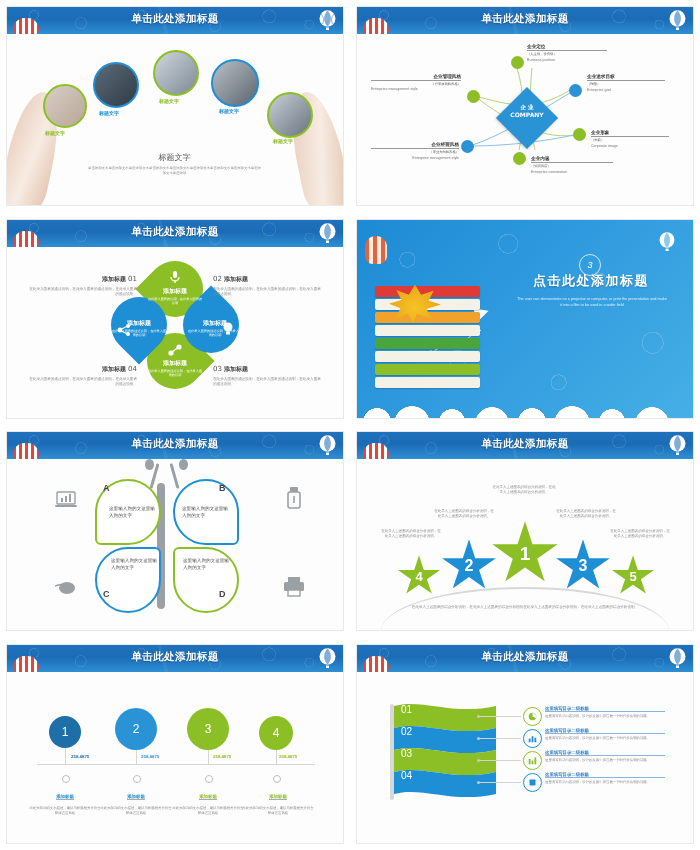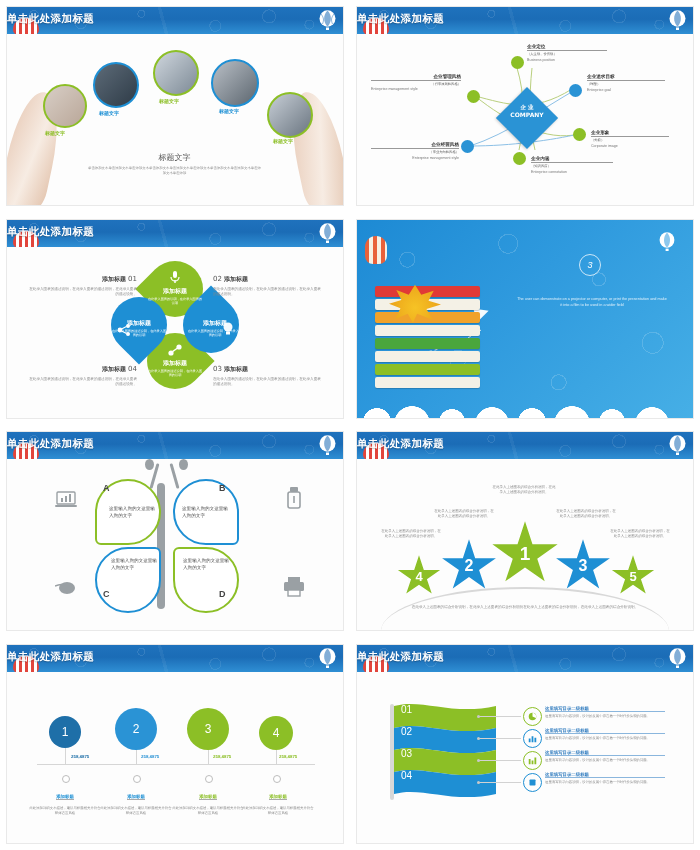--- a/index.html
+++ b/index.html
@@ -13,21 +13,21 @@
   .hdr .doodles{position:absolute;inset:0;opacity:.22;
     background-image:
       radial-gradient(circle at 8% 30%,transparent 4px,rgba(255,255,255,.55) 4px,rgba(255,255,255,.55) 5px,transparent 5px),
       radial-gradient(circle at 22% 60%,transparent 5px,rgba(255,255,255,.45) 5px,rgba(255,255,255,.45) 6px,transparent 6px),
       radial-gradient(circle at 40% 25%,transparent 3px,rgba(255,255,255,.5) 3px,rgba(255,255,255,.5) 4px,transparent 4px),
       radial-gradient(circle at 62% 70%,transparent 5px,rgba(255,255,255,.4) 5px,rgba(255,255,255,.4) 6px,transparent 6px),
       radial-gradient(circle at 78% 35%,transparent 6px,rgba(255,255,255,.45) 6px,rgba(255,255,255,.45) 7px,transparent 7px),
       radial-gradient(circle at 90% 65%,transparent 4px,rgba(255,255,255,.4) 4px,rgba(255,255,255,.4) 5px,transparent 5px),
       linear-gradient(75deg,transparent 46%,rgba(255,255,255,.25) 46%,rgba(255,255,255,.25) 47%,transparent 47%);
   }
-  .hdr .title{position:absolute;left:0;right:0;top:5px;text-align:left;color:#fff;
+  .hdr .title{position:absolute;left:0;right:0;top:5px;text-align:center;color:#fff;
               font-size:10.5px;font-weight:bold;letter-spacing:.4px;text-shadow:0 1px 1px rgba(0,0,0,.25);}
   .balloon-left{position:absolute;left:6px;top:11px;width:26px;height:17px;border-radius:13px 13px 6px 6px;
      background:repeating-linear-gradient(90deg,#e2453c 0 3px,#fff 3px 6px);}
   .balloon-right{position:absolute;right:7px;top:3px;width:17px;height:21px;}
   
   .body{position:relative;width:100%;height:171px;}
   .cn{font-family:"DejaVu Sans","Liberation Sans",sans-serif;}
   .lbl-green{color:#8cbf26;}
   .lbl-blue{color:#1b8fd4;}
   .tiny{font-size:3.4px;line-height:5px;color:#8a8a8a;text-align:center;}
@@ -357,20 +357,21 @@
   <div class="cell">
     <div class="slide s4">
       <div class="doodle"></div>
       <div class="ballon2"></div>
       <svg style="position:absolute;right:18px;top:12px;width:16px;height:22px;" viewBox="0 0 16 22">
         <ellipse cx="8" cy="8" rx="7.4" ry="7.8" fill="#fff"></ellipse>
         <path d="M8 .4 C4 4.6 4 11.4 8 15.6 C12 11.4 12 4.6 8 .4" fill="#2f9ade" opacity=".55"></path>
         <rect x="6.6" y="16.6" width="3" height="2.4" fill="#fff"></rect>
       </svg>
       <div class="num3">3</div>
+      <div class="title4 cn">点击此处添加标题</div>
       <div class="sub4">The user can demonstrate on a projector or computer, or print the presentation and make it into a film to be used in a wider field</div>
       <div class="plane"></div>
       <svg style="position:absolute;left:42px;top:108px;width:84px;height:30px;" viewBox="0 0 84 30">
         <path d="M0 28 C30 26 62 16 82 2" stroke="#fff" stroke-width="1" stroke-dasharray="3 3" fill="none" opacity=".8"></path>
       </svg>
       <div class="books">
         <div class="book" style="background:#e03a36;"></div>
         <div class="book" style="background:#f4f1e6;"></div>
         <div class="book" style="background:#f0a22a;"></div>
         <div class="book" style="background:#f4f1e6;"></div>

